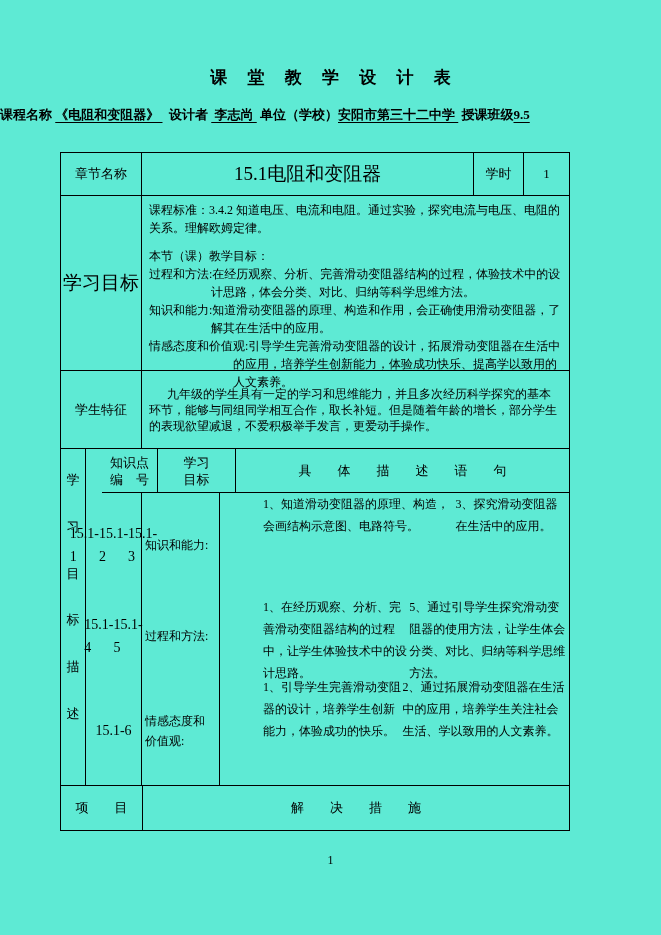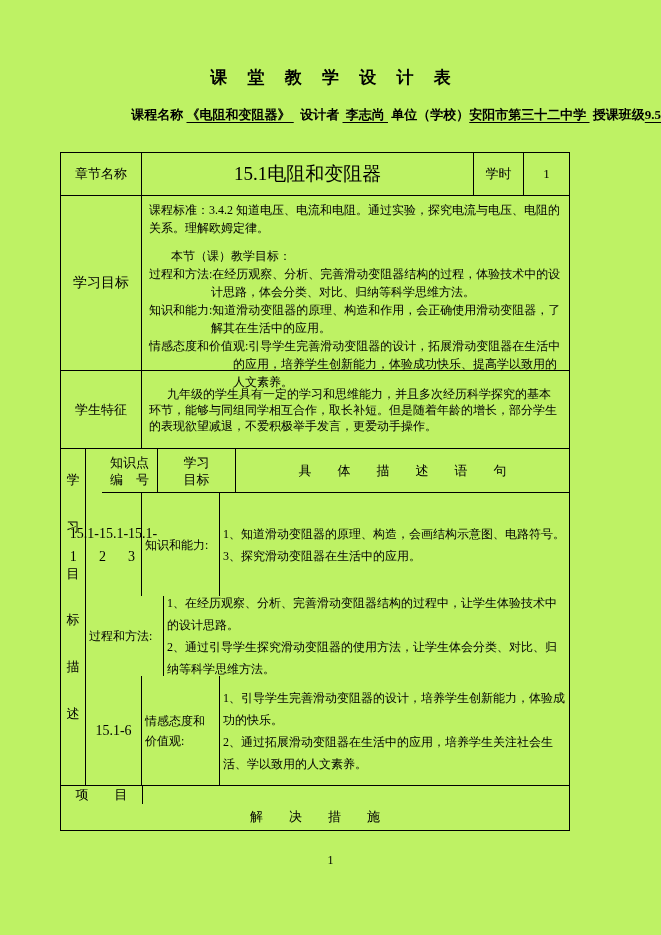--- a/index.html
+++ b/index.html
@@ -1,27 +1,27 @@
 <!DOCTYPE html>
 <html><head>
 <meta charset="utf-8">
 <style>
   * { margin:0; padding:0; box-sizing:border-box; }
   html,body { background:#ffffff; }
   .page {
-    position:relative; width:661px; height:935px; background:#bef264;
+    position:relative; width:661px; height:935px; background:#5eead4;
     font-family:"Liberation Serif","DejaVu Serif",serif; color:#000;
     overflow:hidden;
   }
   .doc-title {
     padding-top:66px; text-align:center;
     font-size:17px; font-weight:bold; letter-spacing:8px; text-indent:8px;
   }
   .info-line {
-    margin-top:17px; text-align:right; font-size:13px; font-weight:bold;
+    margin-top:17px; text-align:left; font-size:13px; font-weight:bold;
     white-space:pre;
   }
   .info-line .u { text-decoration:underline; text-underline-offset:3px; }
 
   .doc-table {
     position:absolute; left:60px; top:152px; width:510px;
     border:1px solid #000; font-size:12px;
   }
   .trow { display:flex; border-bottom:1px solid #000; }
   .trow:last-child { border-bottom:none; }
@@ -31,23 +31,23 @@
 
   
   .r1 { height:43px; }
   .r1 .label-cell { width:81px; font-size:13px; }
   .r1 .title-cell { width:332px; font-size:19px; }
   .r1 .hours-label { width:50px; font-size:13px; }
   .r1 .hours-value { flex:1; font-size:13px; }
 
   
   .r2 { height:175px; }
-  .r2 .label-cell { width:81px; font-size:14px; }
+  .r2 .label-cell { width:81px; font-size:19px; }
   .r2 .content-cell { flex:1; padding:5px 7px 0 7px; line-height:18px; }
-  .r2 p.head { margin-top:10px;margin-left:22px; }
+  .r2 p.head { margin-top:10px; }
   .r2 p.obj { padding-left:62px; text-indent:-62px; }
   .r2 p.obj.o3 { padding-left:84px; text-indent:-84px; }
 
   
   .r3 { height:78px; }
   .r3 .label-cell { width:81px; font-size:13px; }
   .r3 .content-cell { flex:1; padding:0 7px; display:flex; align-items:center; }
   .r3 p { line-height:16px; text-indent:1.5em; }
 
   
@@ -61,24 +61,24 @@
   .subrow { display:flex; }
   .codes-col { width:56px; border-right:1px solid #000; }
   .goal-col  { width:78px; border-right:1px solid #000; }
   .desc-col  { flex:1; }
   .subhead { height:44px; border-bottom:1px solid #000; font-size:13px;margin-left:16px; }
   .subhead .hcell { display:flex; flex-direction:column; align-items:center; justify-content:center; line-height:17px; }
   .grow { }
   .g0 { height:103px; } .g1 { height:80px; } .g2 { flex:1; }
   .gcodes { display:flex; align-items:center; justify-content:center; line-height:23px; font-size:14px; }
   .ggoal { display:flex; align-items:center; padding:0 3px; line-height:20px; }
-  .gdesc { display:flex; flex-direction:column; justify-content:center; padding:0 2px 0 3px; line-height:22px; }
+  .gdesc { display:flex; flex-direction:row; justify-content:center; padding:0 2px 0 3px; line-height:22px;margin-left:40px; }
 
   
-  .r5 { height:44px; font-size:13px;flex-direction:column; }
+  .r5 { height:44px; font-size:13px; }
   .r5 .p1 { width:82px; }
   .r5 .p2 { width:168px; }
   .r5 .p3 { flex:1; }
 
   .page-num {
     position:absolute; top:853px; left:0; right:0;
     text-align:center; font-size:12px;
   }
 </style>
 </head>
@@ -147,24 +147,28 @@
             <div>15.1-3</div>
           </div>
           <div class="goal-col ggoal">知识和能力:</div>
           <div class="desc-col gdesc">
             <p>1、知道滑动变阻器的原理、构造，会画结构示意图、电路符号。</p>
             <p>3、探究滑动变阻器在生活中的应用。</p>
           </div>
         </div>
 
         <div class="subrow grow g1">
+          <div class="codes-col gcodes">
+            <div>15.1-4</div>
+            <div>15.1-5</div>
+          </div>
           <div class="goal-col ggoal">过程和方法:</div>
           <div class="desc-col gdesc">
             <p>1、在经历观察、分析、完善滑动变阻器结构的过程中，让学生体验技术中的设计思路。</p>
-            <p>2、通过引导学生探究滑动变阻器的使用方法，让学生体会分类、对比、归纳等科学思维方法。</p>
+            <p>5、通过引导学生探究滑动变阻器的使用方法，让学生体会分类、对比、归纳等科学思维方法。</p>
           </div>
         </div>
 
         <div class="subrow grow g2">
           <div class="codes-col gcodes">
             <div>15.1-6</div>
           </div>
           <div class="goal-col ggoal">情感态度和价值观:</div>
           <div class="desc-col gdesc">
             <p>1、引导学生完善滑动变阻器的设计，培养学生创新能力，体验成功的快乐。</p>

